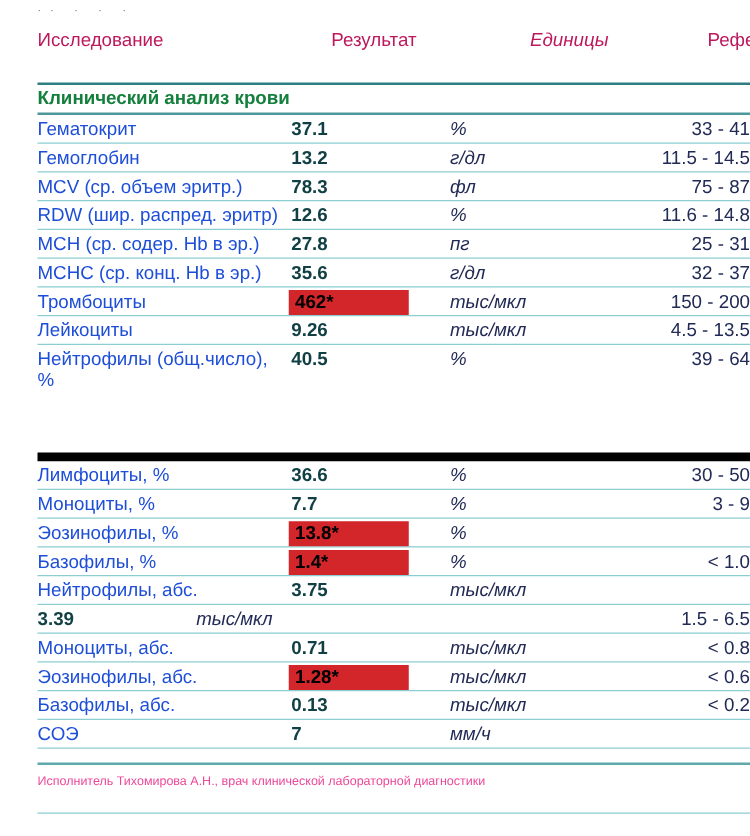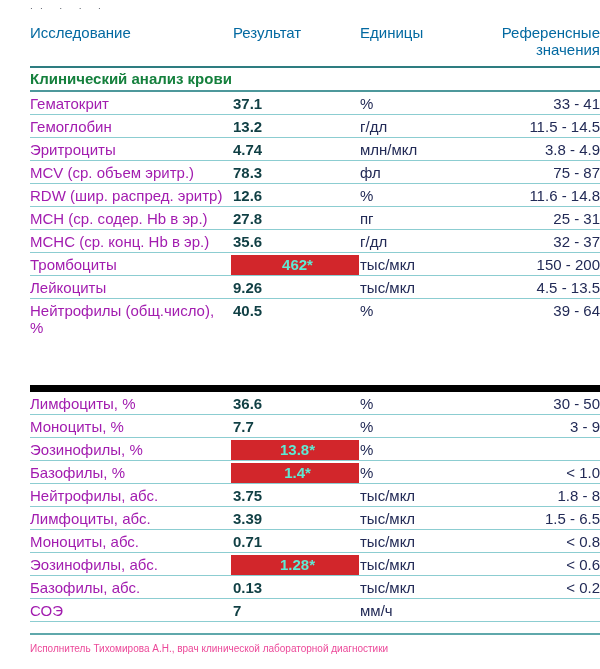--- a/index.html
+++ b/index.html
@@ -28,26 +28,27 @@
     line-height: 26px;
     color: #6a6f7a;
     letter-spacing: 6px;
     user-select: none;
   }
   
   .head-row {
     display: flex;
     margin-top: 15px;
     font-size: 15px;
-    color: #0369a1;
+    color: #be185d;
     line-height: 17px;
+    gap: 32px;
   }
   .col-name   { width: 203px; flex: none; padding-right: 4px; box-sizing: border-box; }
   .col-result { width: 127px; flex: none; box-sizing: border-box; }
-  .col-units  { width: 110px; flex: none; box-sizing: border-box; }
+  .col-units  { width: 110px; flex: none; box-sizing: border-box; font-style: italic; }
   .col-ref    { flex: 1; box-sizing: border-box; text-align: right; }
   .head-row .cell { padding-bottom: 2px; }
 
   
   .section-title-row {
     border-top: 2px solid #2e7d81;
     border-bottom: 2px solid #4d989b;
     margin-top: 6px;
     padding: 2px 0 3px 0;
     font-size: 15px;
@@ -57,37 +58,36 @@
 
   .rows {}
   .row {
     display: flex;
     align-items: flex-start;
     border-bottom: 1px solid #8ccdd1;
     padding: 3px 0 2px 0;
     font-size: 15px;
     line-height: 17px;
   }
-  .row .name  { color: #a21caf; }
+  .row .name  { color: #1d4ed8; }
   .row .result {
     font-weight: bold;
     color: #103f44;
   }
   .row .units, .row .ref { color: #222a56; }
 
   .flag-badge {
     display: inline-block;
-    width: 128px;
+    width: 96px;
     box-sizing: border-box;
     background: #d2262b;
-    color: #5eead4;
+    color: #000000;
     font-weight: bold;
     padding: 1px 0 2px 5px;
     margin: -1px 0 -2px -2px;
-    text-align: center;
   }
 
   .section-1 .row:last-child { border-bottom: none; }
 
   .section-2 {
     margin-top: 47px;
     border-top: 7px solid #000000;
   }
 
   .footer-block {
@@ -127,26 +127,20 @@
         <div class="units col-units">%</div>
         <div class="ref col-ref">33 - 41</div>
       </div>
       <div class="row">
         <div class="name col-name">Гемоглобин</div>
         <div class="result col-result">13.2</div>
         <div class="units col-units">г/дл</div>
         <div class="ref col-ref">11.5 - 14.5</div>
       </div>
       <div class="row">
-        <div class="name col-name">Эритроциты</div>
-        <div class="result col-result">4.74</div>
-        <div class="units col-units">млн/мкл</div>
-        <div class="ref col-ref">3.8 - 4.9</div>
-      </div>
-      <div class="row">
         <div class="name col-name">MCV (ср. объем эритр.)</div>
         <div class="result col-result">78.3</div>
         <div class="units col-units">фл</div>
         <div class="ref col-ref">75 - 87</div>
       </div>
       <div class="row">
         <div class="name col-name">RDW (шир. распред. эритр)</div>
         <div class="result col-result">12.6</div>
         <div class="units col-units">%</div>
         <div class="ref col-ref">11.6 - 14.8</div>
@@ -204,24 +198,22 @@
       <div class="row">
         <div class="name col-name">Базофилы, %</div>
         <div class="result col-result"><span class="flag-badge">1.4*</span></div>
         <div class="units col-units">%</div>
         <div class="ref col-ref">&lt; 1.0</div>
       </div>
       <div class="row">
         <div class="name col-name">Нейтрофилы, абс.</div>
         <div class="result col-result">3.75</div>
         <div class="units col-units">тыс/мкл</div>
-        <div class="ref col-ref">1.8 - 8</div>
-      </div>
-      <div class="row">
-        <div class="name col-name">Лимфоциты, абс.</div>
+      </div>
+      <div class="row">
         <div class="result col-result">3.39</div>
         <div class="units col-units">тыс/мкл</div>
         <div class="ref col-ref">1.5 - 6.5</div>
       </div>
       <div class="row">
         <div class="name col-name">Моноциты, абс.</div>
         <div class="result col-result">0.71</div>
         <div class="units col-units">тыс/мкл</div>
         <div class="ref col-ref">&lt; 0.8</div>
       </div>

